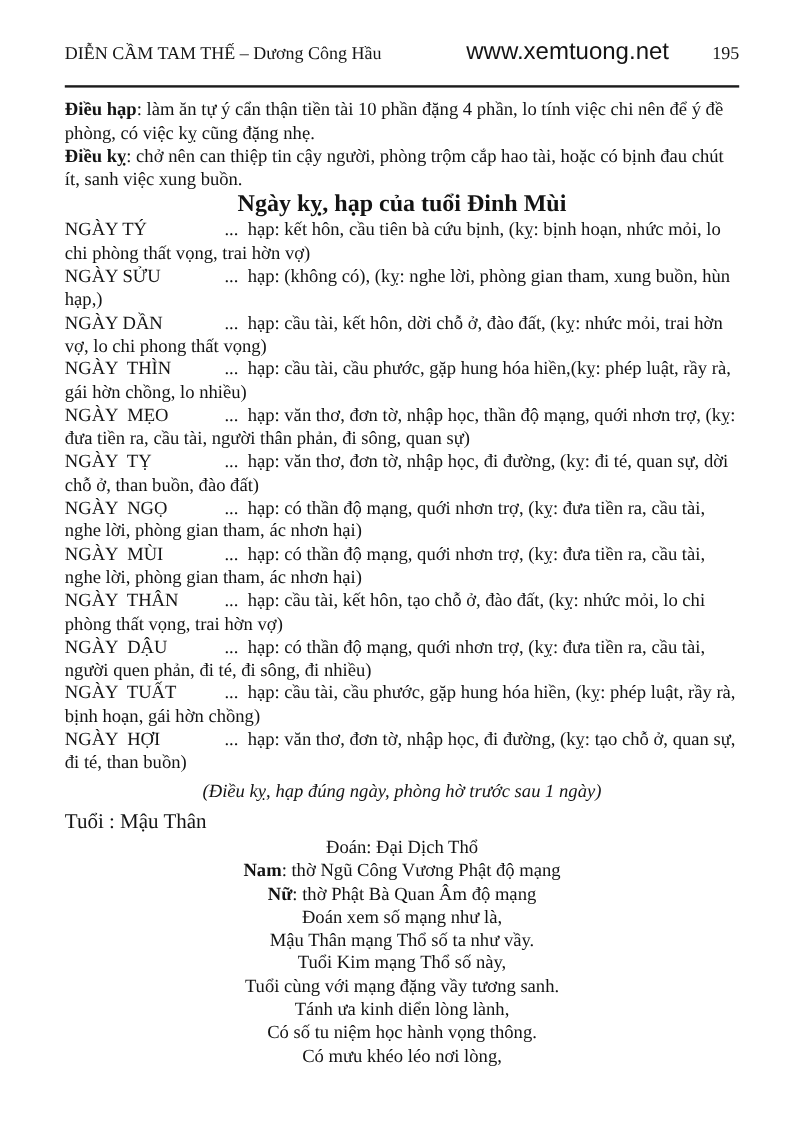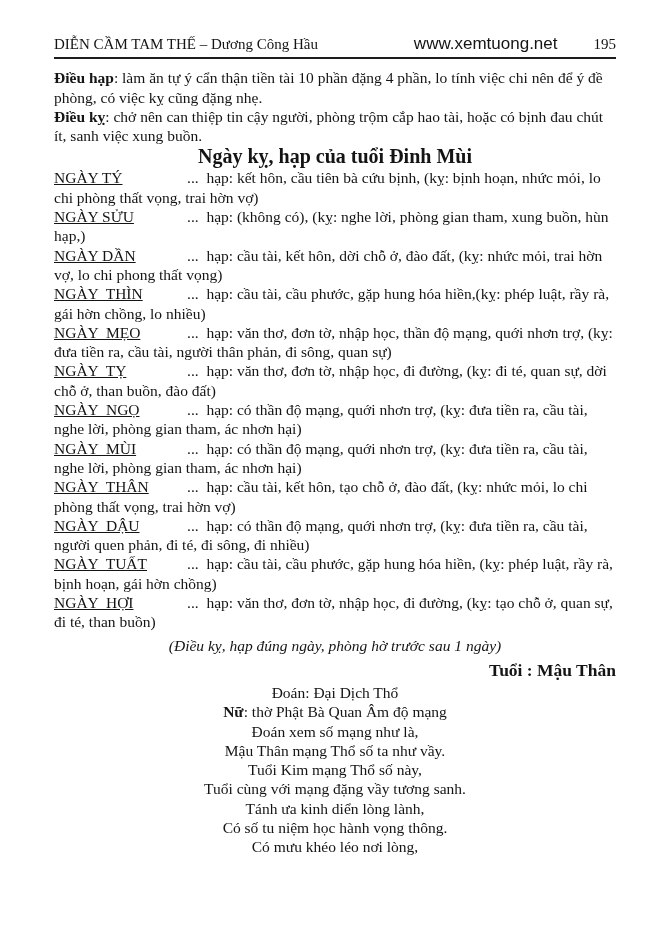--- a/index.html
+++ b/index.html
@@ -14,53 +14,52 @@
     overflow: hidden;
     font-family: "Liberation Serif", serif;
     color: #141414;
     font-size: 15.5px;
     line-height: 19.3px;
   }
   .header-row {
     display: flex;
     justify-content: space-between;
     align-items: baseline;
-    padding-bottom: 3px;
+    padding-bottom: 16px;
     border-bottom: 2px solid #1c1c1c;
     font-size: 15px;
   }
   .header-right { display: flex; align-items: baseline; gap: 20px; }
-  .site { font-family: "Liberation Sans", sans-serif; font-size: 17px; }
+  .site { font-family: "Liberation Sans", sans-serif; font-size: 20px; }
   .pagenum { font-size: 15px; margin-left: 16px; }
   .body-text { margin-top: 9px; }
   p { margin: 0; }
   .lead b { font-weight: bold; }
   .days-heading {
     text-align: center;
     font-weight: bold;
     font-size: 20px;
     line-height: 21px;
     margin: 1px 0 1px 0;
   }
   .day-entry .day-name {
     display: inline-block;
     width: 133px;
     white-space: pre;
     vertical-align: top;
-    text-decoration: underline;
   }
   .day-entry .day-text { white-space: pre-wrap; }
   .note {
     text-align: center;
     font-style: italic;
     margin: 4px;
   }
   .tuoi-heading {
-    text-align: right;
-    font-weight: bold;
+    text-align: left;
+    font-weight: normal;
     font-size: 17.5px;
     line-height: 23px;
     margin: 1px 0;
   }
   .center-line { text-align: center; }
   .center-line b { font-weight: bold; }
 </style>
 </head>
 <body>
 
@@ -94,20 +93,21 @@
     <p class="day-entry"><span class="day-name">NGÀY  DẬU</span><span class="day-text">...  hạp: có thần độ mạng, quới nhơn trợ, (kỵ: đưa tiền ra, cầu tài, người quen phản, đi té, đi sông, đi nhiều)</span></p>
     <p class="day-entry"><span class="day-name">NGÀY  TUẤT</span><span class="day-text">...  hạp: cầu tài, cầu phước, gặp hung hóa hiền, (kỵ: phép luật, rầy rà, bịnh hoạn, gái hờn chồng)</span></p>
     <p class="day-entry"><span class="day-name">NGÀY  HỢI</span><span class="day-text">...  hạp: văn thơ, đơn tờ, nhập học, đi đường, (kỵ: tạo chỗ ở, quan sự, đi té, than buồn)</span></p>
 
     <p class="note">(Điều kỵ, hạp đúng ngày, phòng hờ trước sau 1 ngày)</p>
 
     <p class="tuoi-heading">Tuổi : Mậu Thân</p>
 
     <p class="center-line">Đoán: Đại Dịch Thổ</p>
 
+    <p class="center-line"><b>Nam</b><span>: thờ Ngũ Công Vương Phật độ mạng</span></p>
 
     <p class="center-line"><b>Nữ</b><span>: thờ Phật Bà Quan Âm độ mạng</span></p>
 
     <p class="center-line">Đoán xem số mạng như là,</p>
     <p class="center-line">Mậu Thân mạng Thổ số ta như vầy.</p>
     <p class="center-line">Tuổi Kim mạng Thổ số này,</p>
     <p class="center-line">Tuổi cùng với mạng đặng vầy tương sanh.</p>
     <p class="center-line">Tánh ưa kinh diển lòng lành,</p>
     <p class="center-line">Có số tu niệm học hành vọng thông.</p>
     <p class="center-line">Có mưu khéo léo nơi lòng,</p>

